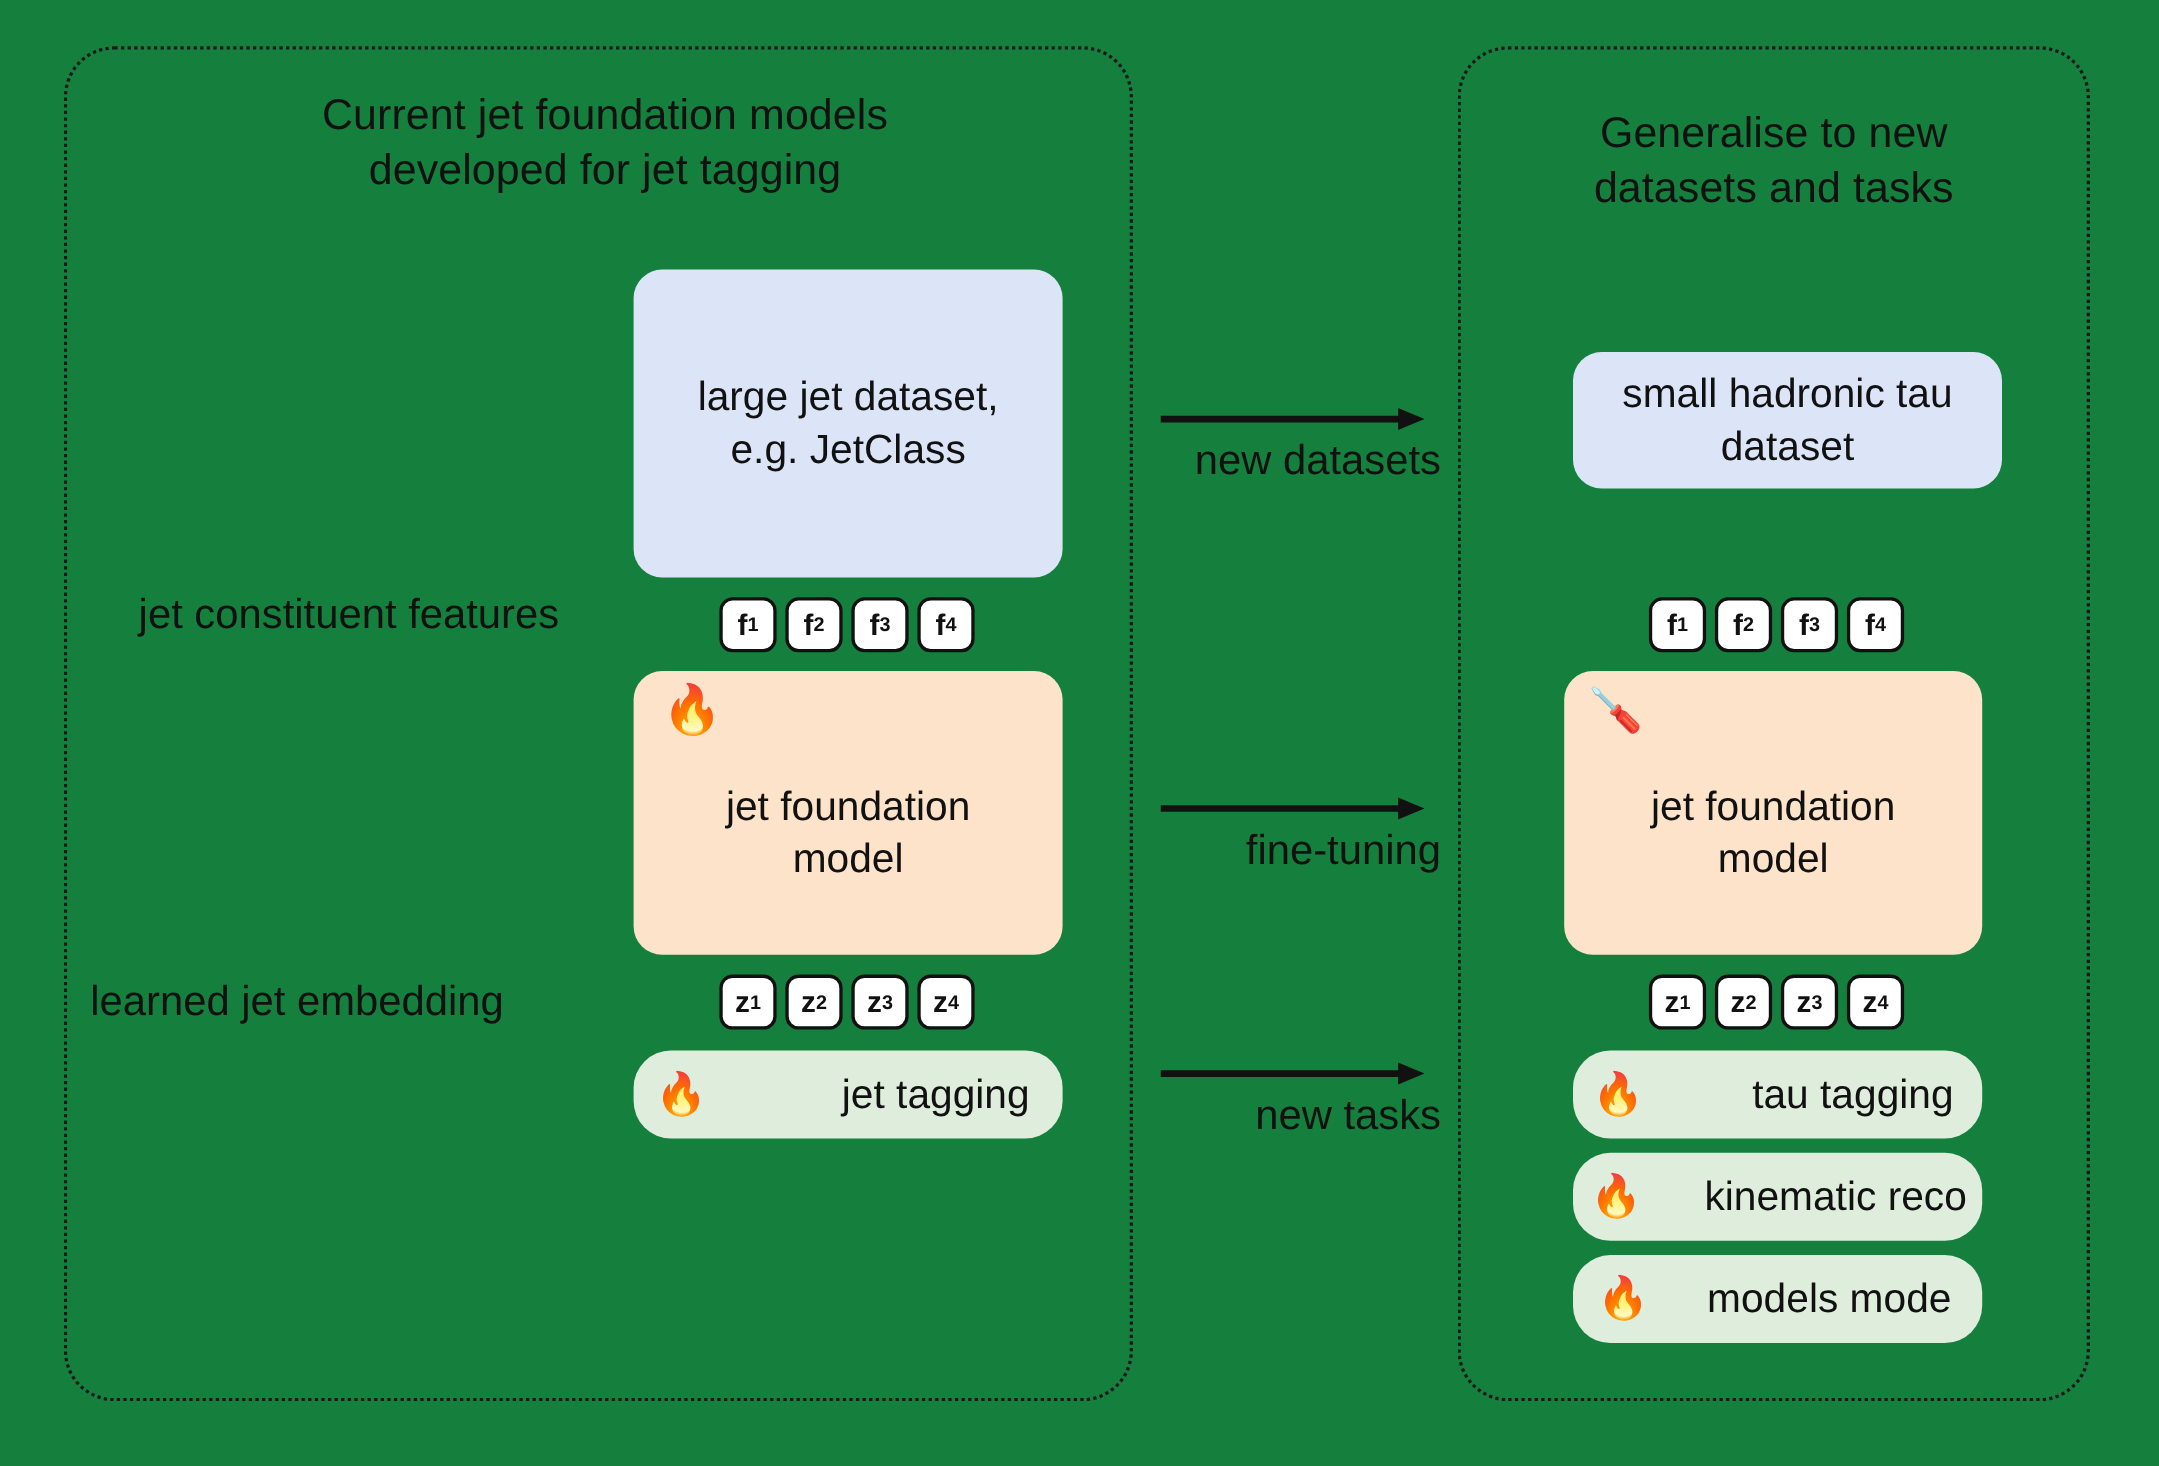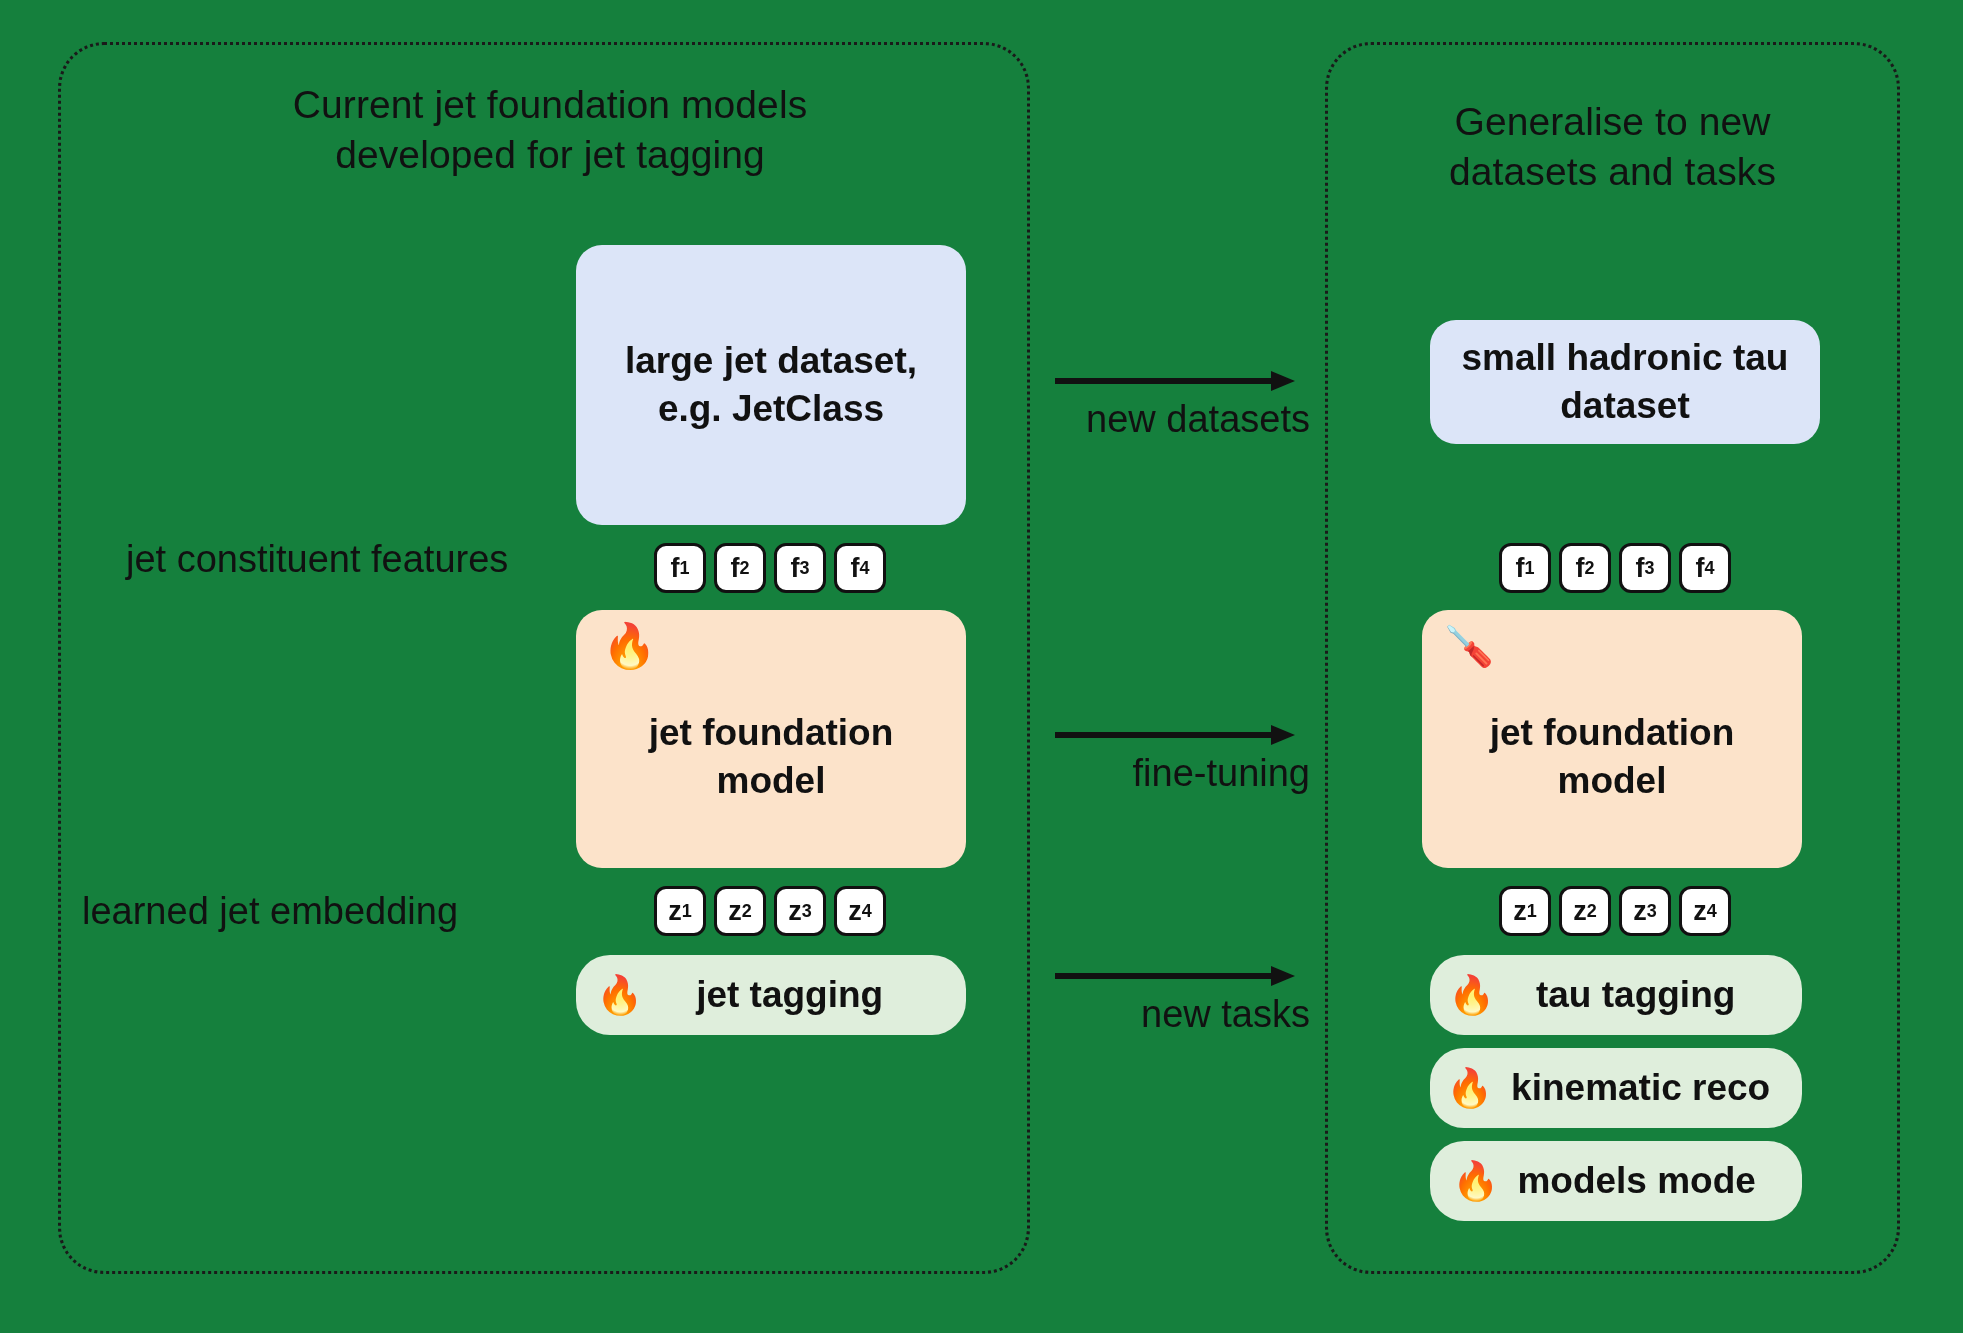--- a/index.html
+++ b/index.html
@@ -62,21 +62,20 @@
     box-sizing: border-box;
     border-radius: 26px;
     display: flex;
     align-items: center;
     justify-content: center;
     text-align: center;
     font-size: 37px;
     line-height: 1.3;
     color: #111111;
     white-space: pre-line;
-    font-weight: bold;
   }
   .cbox.blue   { background: #dce5f8; }
   .cbox.orange { background: #fce3ca; }
   .cbox.green  { background: #dfeedc; border-radius: 34px; }
 
   #box-dataset-left  { left: 576px;  top: 245px; width: 390px; height: 280px; }
   #box-model-left    { left: 576px;  top: 610px; width: 390px; height: 258px; }
   #box-task-left     { left: 576px;  top: 955px; width: 390px; height: 80px;  }
 
   #box-dataset-right { left: 1412px; top: 320px; width: 390px; height: 124px; margin-left: 18px; }
@@ -105,21 +104,21 @@
     height: 100%;
     box-sizing: border-box;
   }
   .task-emoji {
     font-size: 38px;
     line-height: 1;
     flex: 0 0 auto;
   }
   .task-text {
     flex: 1 1 auto;
-    text-align: center;
+    text-align: right;
     font-size: 37px;
   }
   
   #box-task-left    .task-inner { padding-left: 20px; padding-right: 30px; }
   #box-task-right-0 .task-inner { padding-left: 18px; padding-right: 26px; }
   #box-task-right-1 .task-inner { padding-left: 16px; padding-right: 14px; }
   #box-task-right-2 .task-inner { padding-left: 22px; padding-right: 28px; }
 
   
   .token-row {

